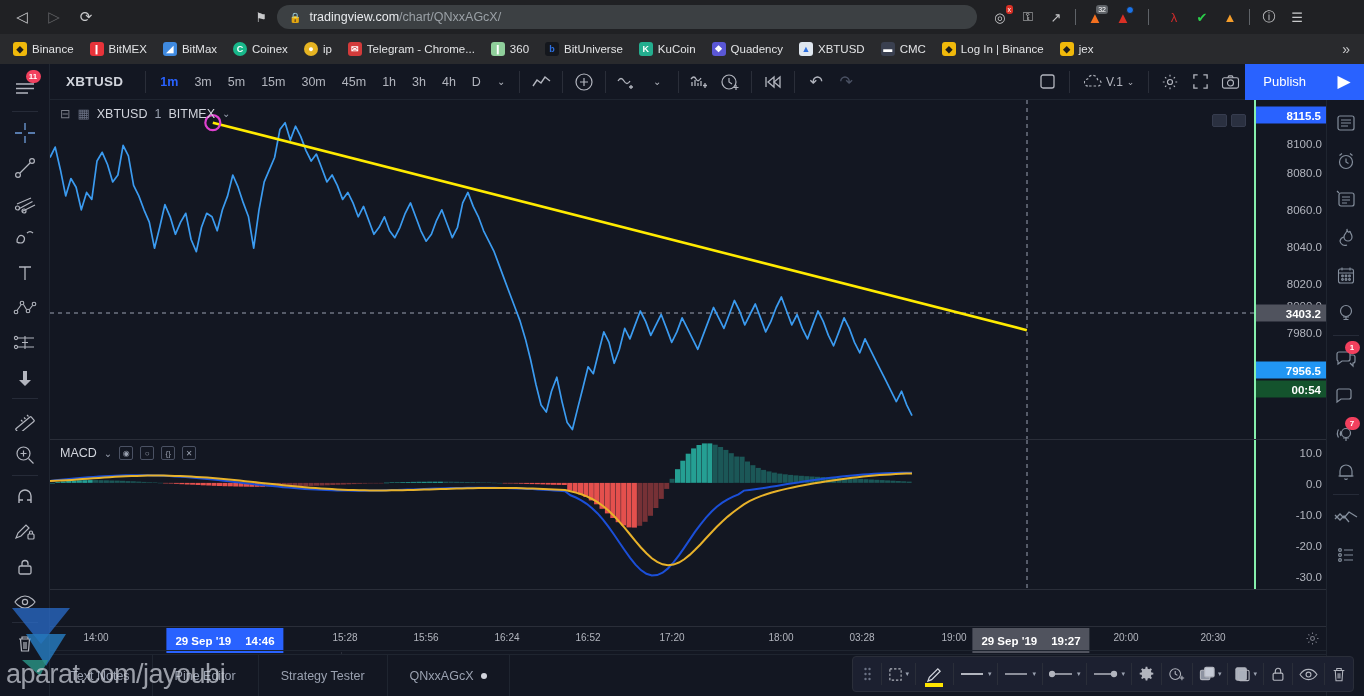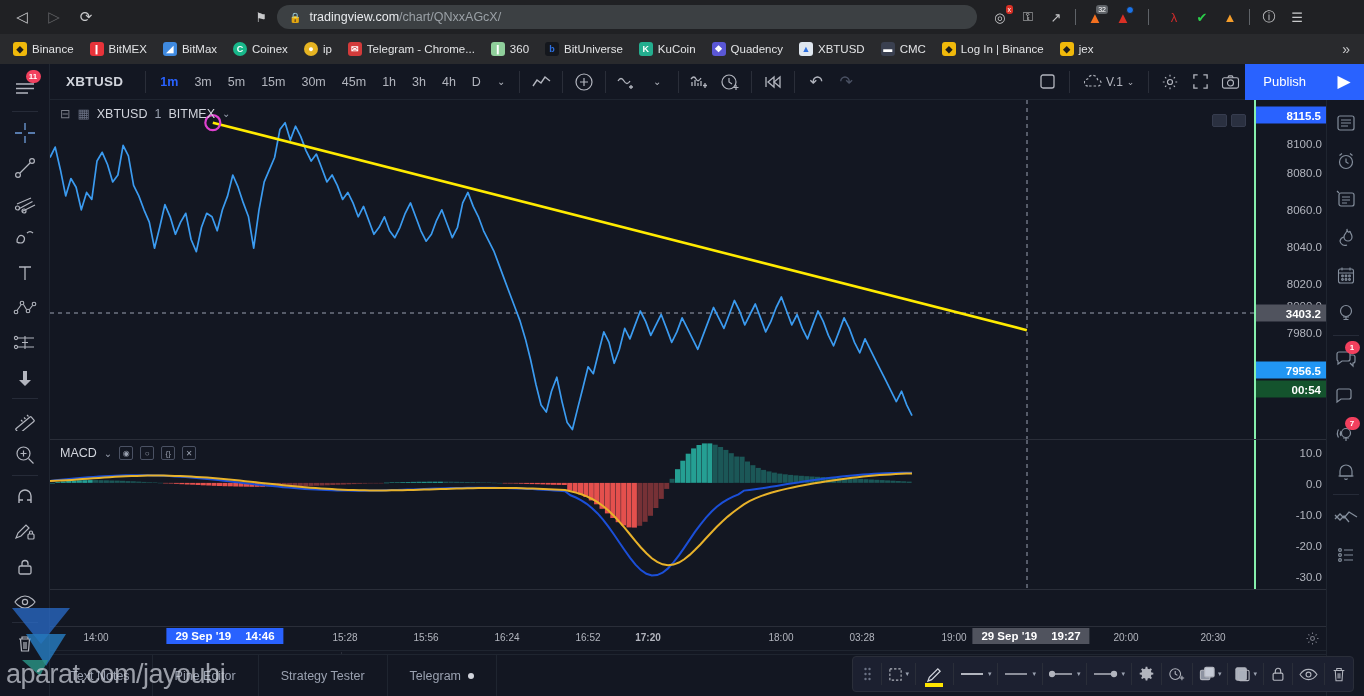--- a/index.html
+++ b/index.html
@@ -58,21 +58,21 @@
   .lg-btn{width:14px;height:14px;border:1px solid #4a5163;border-radius:2px;display:flex;align-items:center;justify-content:center;color:#9aa1b0;font-size:8px;}
   .price-axis{position:absolute;right:0;top:0;bottom:0;width:72px;border-left:2px solid #86efac;}
   .pr{position:absolute;right:4px;font-size:11.5px;color:#b2b5be;transform:translateY(-50%);}
   .pr-tag{position:absolute;right:0;height:17px;display:flex;align-items:center;justify-content:flex-end;padding-right:5px;font-size:11.5px;font-weight:bold;color:#fff;transform:translateY(-50%);width:70px;}
   .topright-btns{position:absolute;right:80px;top:14px;display:flex;gap:4px;z-index:5;}
   .trb{width:15px;height:13px;background:#2a3040;border:1px solid #363c4e;border-radius:2px;}
 
   
   .time-axis{position:absolute;left:50px;right:38px;bottom:46px;height:24px;background:#131722;border-top:1px solid #2a2e39;}
   .tlab{position:absolute;font-size:10px;color:#b2b5be;top:5px;transform:translateX(-50%);white-space:nowrap;}
-  .tbadge{position:absolute;top:1px;transform:translateX(-50%);height:16px;display:flex;align-items:center;gap:14px;padding:0 9px;font-size:11.5px;font-weight:bold;color:#fff;white-space:nowrap;}
+  .tbadge{position:absolute;top:1px;transform:translateX(-50%);height:25px;display:flex;align-items:center;gap:14px;padding:0 9px;font-size:11.5px;font-weight:bold;color:#fff;white-space:nowrap;}
   .tbadge.blue{background:#2962ff;}
   .tbadge.gray{background:#50535e;}
   .axis-gear{position:absolute;right:6px;top:4px;color:#787b86;}
 
   .status-bar{position:absolute;left:50px;right:38px;bottom:22px;height:24px;display:flex;align-items:center;gap:0px;border-top:1px solid #1f2530;}
   .rng{font-size:11.5px;color:#b2b5be;padding:0 8px;}
   .goto{font-size:12px;color:#b2b5be;padding:0 12px;}
   .clock{margin-left:auto;font-size:11.5px;color:#b2b5be;padding:0 12px;}
   .sc{font-size:11.5px;color:#b2b5be;padding:0 9px;}
   .sc.on{color:#2962ff;}
@@ -723,21 +723,21 @@
   <div class="time-axis">
     <div class="tlab" style="left:46px;">14:00</div>
     <div class="tbadge blue" style="left:175px;">
       <span>29 Sep '19</span>
       <span>14:46</span>
     </div>
     <div class="tlab" style="left:295px;">15:28</div>
     <div class="tlab" style="left:376px;">15:56</div>
     <div class="tlab" style="left:457px;">16:24</div>
     <div class="tlab" style="left:538px;">16:52</div>
-    <div class="tlab" style="left:598px;font-weight:bold;">17:20</div>
+    <div class="tlab" style="left:622px;">17:20</div>
     <div class="tlab" style="left:731px;">18:00</div>
     <div class="tlab" style="left:812px;">03:28</div>
     <div class="tlab" style="left:904px;">19:00</div>
     <div class="tbadge gray" style="left:981px;">
       <span>29 Sep '19</span>
       <span>19:27</span>
     </div>
     <div class="tlab" style="left:1076px;">20:00</div>
     <div class="tlab" style="left:1163px;">20:30</div>
     <div class="axis-gear">
@@ -771,21 +771,21 @@
       <svg width="16" height="16" viewBox="0 0 18 18" fill="none" stroke="#9aa1b0" stroke-width="1.3">
           <rect x="2" y="2" width="14" height="14" rx="2"></rect>
           <path d="M2 11h14"></path>
         </svg>
       <span style="margin-left:7px;font-size:9px;">▾</span>
     </div>
     <div class="tab">Text Notes</div>
     <div class="tab">Pine Editor</div>
     <div class="tab">Strategy Tester</div>
     <div class="tab">
-        <span>Telegram</span>
+        <span>QNxxAGcX</span>
         <span class="dot"></span>
       </div>
   </div>
 
   <div class="draw-tb">
     <div class="dtb" style="padding:0 5px;">
       <svg width="9" height="18" viewBox="0 0 9 18" fill="#6b7285">
           <circle cx="2.5" cy="4" r="1.2"></circle>
           <circle cx="6.5" cy="4" r="1.2"></circle>
           <circle cx="2.5" cy="9" r="1.2"></circle>

